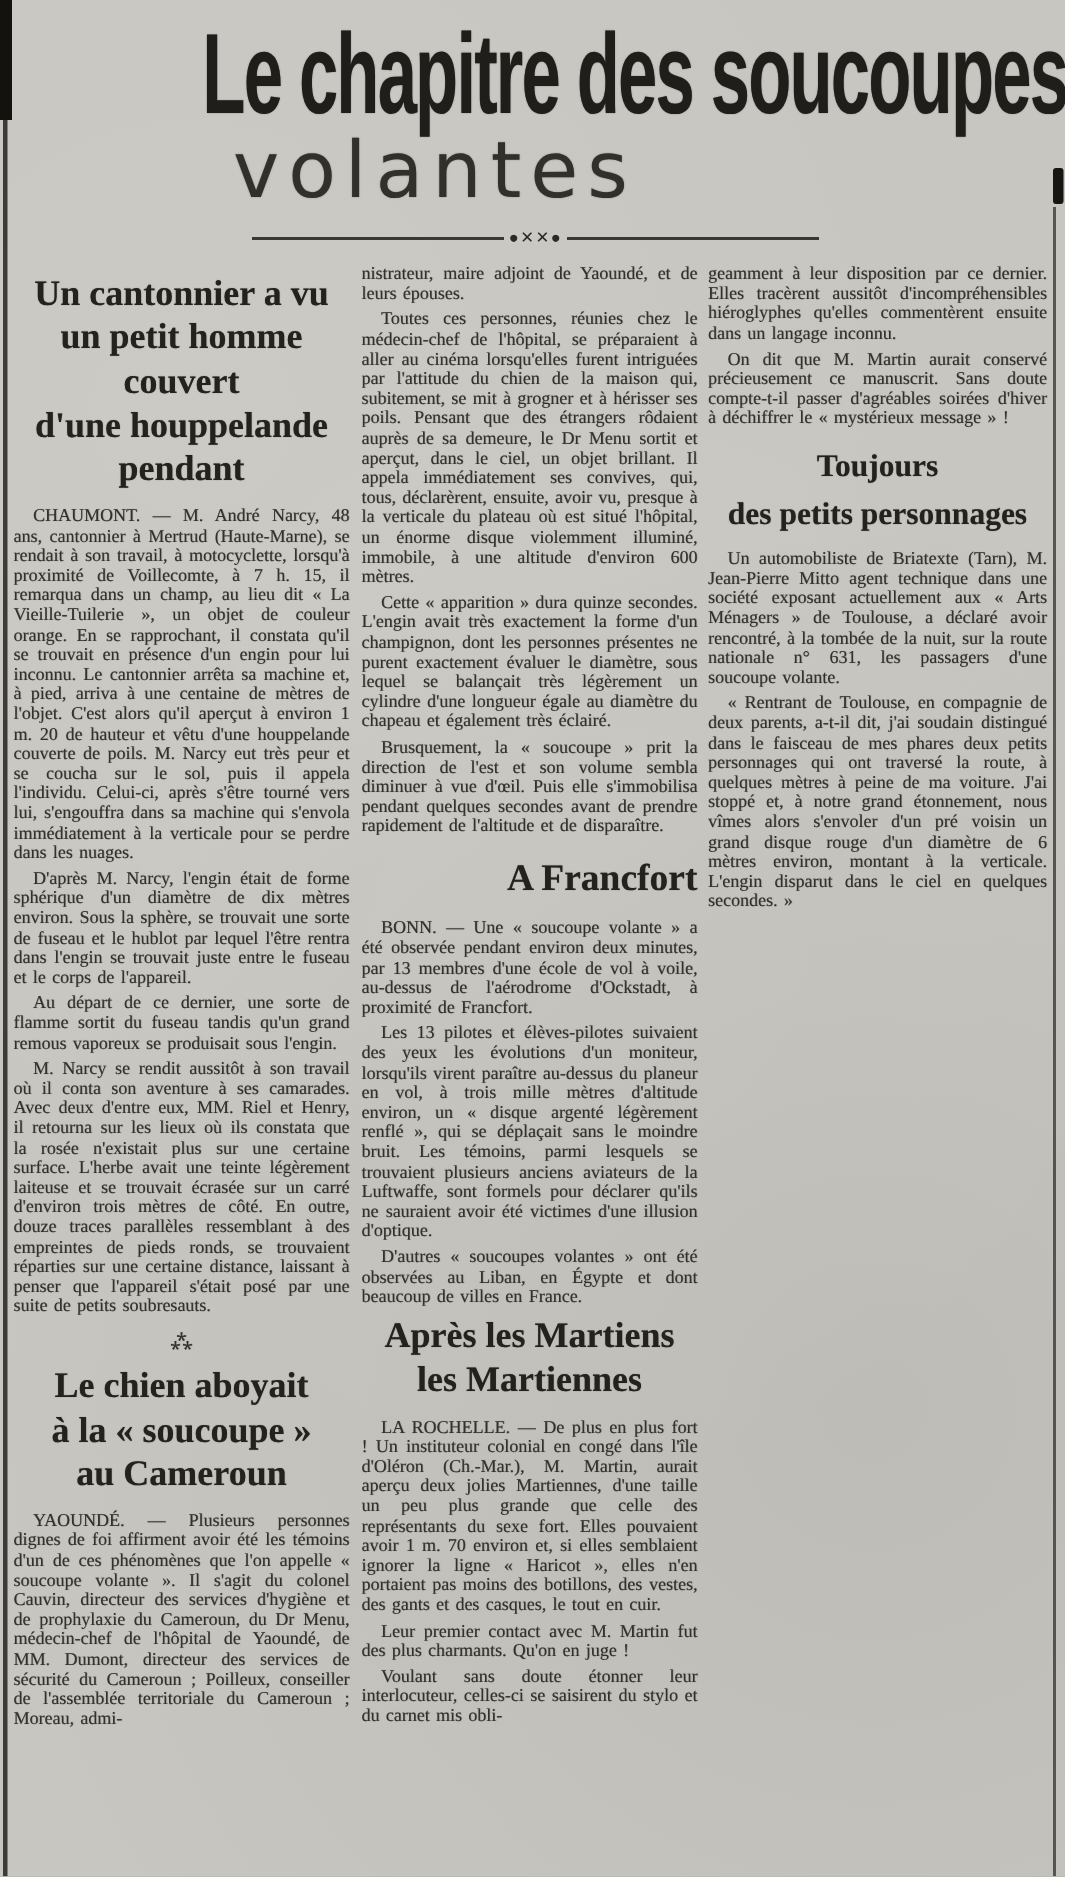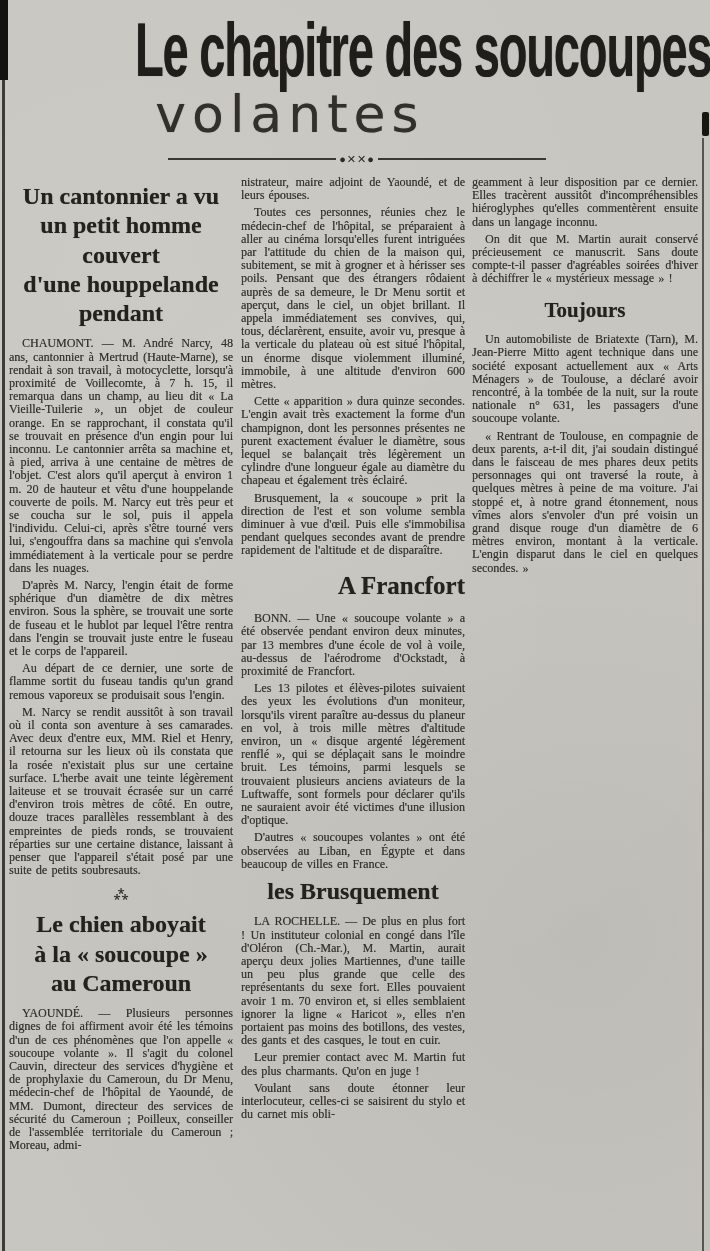--- a/index.html
+++ b/index.html
@@ -103,31 +103,33 @@
     <section class="col col-2">
         <p class="body-p noindent">nistrateur, maire adjoint de Yaoundé, et de leurs épouses.</p>
         <p class="body-p">Toutes ces personnes, réunies chez le médecin-chef de l'hôpital, se préparaient à aller au cinéma lorsqu'elles furent intriguées par l'attitude du chien de la maison qui, subitement, se mit à grogner et à hérisser ses poils. Pensant que des étrangers rôdaient auprès de sa demeure, le Dr Menu sortit et aperçut, dans le ciel, un objet brillant. Il appela immédiatement ses convives, qui, tous, déclarèrent, ensuite, avoir vu, presque à la verticale du plateau où est situé l'hôpital, un énorme disque violemment illuminé, immobile, à une altitude d'environ 600 mètres.</p>
         <p class="body-p">Cette « apparition » dura quinze secondes. L'engin avait très exactement la forme d'un champignon, dont les personnes présentes ne purent exactement évaluer le diamètre, sous lequel se balançait très légèrement un cylindre d'une longueur égale au diamètre du chapeau et également très éclairé.</p>
         <p class="body-p">Brusquement, la « soucoupe » prit la direction de l'est et son volume sembla diminuer à vue d'œil. Puis elle s'immobilisa pendant quelques secondes avant de prendre rapidement de l'altitude et de disparaître.</p>
         <h2 class="article-heading lg">
           <span class="hl">A Francfort</span>
         </h2>
         <p class="body-p">BONN. — Une « soucoupe volante » a été observée pendant environ deux minutes, par 13 membres d'une école de vol à voile, au-dessus de l'aérodrome d'Ockstadt, à proximité de Francfort.</p>
         <p class="body-p">Les 13 pilotes et élèves-pilotes suivaient des yeux les évolutions d'un moniteur, lorsqu'ils virent paraître au-dessus du planeur en vol, à trois mille mètres d'altitude environ, un « disque argenté légèrement renflé », qui se déplaçait sans le moindre bruit. Les témoins, parmi lesquels se trouvaient plusieurs anciens aviateurs de la Luftwaffe, sont formels pour déclarer qu'ils ne sauraient avoir été victimes d'une illusion d'optique.</p>
-        <p class="body-p">D'autres « soucoupes volantes » ont été observées au Liban, en Égypte et dans beaucoup de villes en France.</p>
+        <p class="body-p">D'autres « soucoupes volantes » ont été observées au Liban, en Égypte et dont beaucoup de villes en France.</p>
         <h2 class="article-heading">
-          <span class="hl">les Brusquement</span>
+          <span class="hl">Après les Martiens</span>
+          <span class="hl">les Martiennes</span>
         </h2>
         <p class="body-p">LA ROCHELLE. — De plus en plus fort ! Un instituteur colonial en congé dans l'île d'Oléron (Ch.-Mar.), M. Martin, aurait aperçu deux jolies Martiennes, d'une taille un peu plus grande que celle des représentants du sexe fort. Elles pouvaient avoir 1 m. 70 environ et, si elles semblaient ignorer la ligne « Haricot », elles n'en portaient pas moins des botillons, des vestes, des gants et des casques, le tout en cuir.</p>
         <p class="body-p">Leur premier contact avec M. Martin fut des plus charmants. Qu'on en juge !</p>
         <p class="body-p">Voulant sans doute étonner leur interlocuteur, celles-ci se saisirent du stylo et du carnet mis obli-</p>
       </section>
     <section class="col col-3">
         <p class="body-p noindent">geamment à leur disposition par ce dernier. Elles tracèrent aussitôt d'incompréhensibles hiéroglyphes qu'elles commentèrent ensuite dans un langage inconnu.</p>
         <p class="body-p">On dit que M. Martin aurait conservé précieusement ce manuscrit. Sans doute compte-t-il passer d'agréables soirées d'hiver à déchiffrer le « mystérieux message » !</p>
         <h2 class="article-heading spaced">
           <span class="hl">Toujours</span>
+          <span class="hl">des petits personnages</span>
         </h2>
         <p class="body-p">Un automobiliste de Briatexte (Tarn), M. Jean-Pierre Mitto agent technique dans une société exposant actuellement aux « Arts Ménagers » de Toulouse, a déclaré avoir rencontré, à la tombée de la nuit, sur la route nationale n° 631, les passagers d'une soucoupe volante.</p>
         <p class="body-p">« Rentrant de Toulouse, en compagnie de deux parents, a-t-il dit, j'ai soudain distingué dans le faisceau de mes phares deux petits personnages qui ont traversé la route, à quelques mètres à peine de ma voiture. J'ai stoppé et, à notre grand étonnement, nous vîmes alors s'envoler d'un pré voisin un grand disque rouge d'un diamètre de 6 mètres environ, montant à la verticale. L'engin disparut dans le ciel en quelques secondes. »</p>
       </section>
   </main>
 </div>
 
 </body></html>

